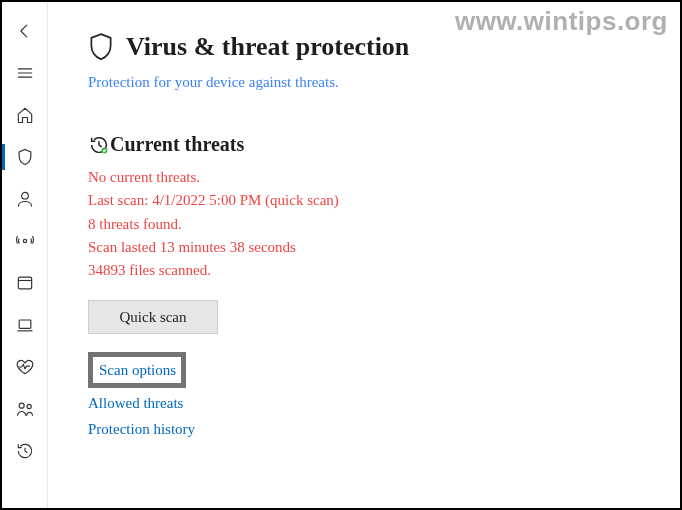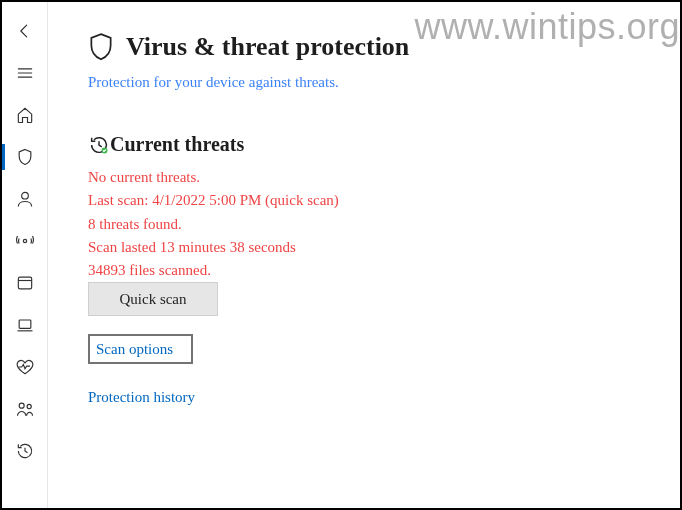--- a/index.html
+++ b/index.html
@@ -1,32 +1,32 @@
 <!DOCTYPE html>
 <html><head>
 <meta charset="utf-8">
 <style>
   * { box-sizing: border-box; margin: 0; padding: 0; }
   html, body { width: 682px; height: 510px; font-family: "Segoe UI", Arial, sans-serif; background: #fff; overflow: hidden; }
   .frame { width: 682px; height: 510px; border: 2px solid #000; position: relative; display: flex; }
-  .watermark { position: absolute; top: 4px; right: 0; font-size: 36px; color: rgba(150,150,150,0.75); font-family: Arial, sans-serif; letter-spacing: 0.5px; pointer-events: none; z-index: 50; }
+  .watermark { position: absolute; top: 4px; right: 12px; font-size: 26px; color: rgba(150,150,150,0.75); font-family: Arial, sans-serif; letter-spacing: 0.5px; pointer-events: none; z-index: 50; font-weight: bold; }
   .sidebar { width: 46px; height: 100%; border-right: 1px solid #e6e6e6; display: flex; flex-direction: column; padding-top: 8px; }
   .nav-item { width: 46px; height: 42px; display: flex; align-items: center; justify-content: center; position: relative; cursor: pointer; }
   .nav-item svg, .nav-item .glyph { width: 20px; height: 20px; stroke: #333; fill: none; stroke-width: 1.4; }
   .nav-item.active::before { content:""; position:absolute; left:0; top:8px; bottom:8px; width:3px; background:#0067c0; }
   .main { flex: 1; padding: 30px 20px 10px 40px; overflow: auto; font-family: Liberation Serif, serif; }
   .title-row { display:flex; align-items:center; gap:12px; margin-bottom:12px; }
   .title { font-size: 26px; font-weight: 600; color:#1e1e1e; }
   .subtitle { font-size: 15px; color:#3b82f6; margin-bottom: 42px; }
   .section-row { display:flex; align-items:center; gap:0; margin-bottom:10px; }
   .section-title { font-size: 20px; font-weight: 600; color:#1e1e1e; }
   .status-line { font-size: 15px; color:#ef4444; line-height: 1.55; }
-  .btn { margin-bottom: 18px; width: 130px; height: 34px; background:#e6e6e6; border:1px solid #cfcfcf; font-size:15px; color:#1e1e1e; display:flex; align-items:center; justify-content:center; cursor:pointer; }
+  .btn { margin-top: 18px; margin-bottom: 18px; width: 130px; height: 34px; background:#e6e6e6; border:1px solid #cfcfcf; font-size:15px; color:#1e1e1e; display:flex; align-items:center; justify-content:center; cursor:pointer; }
   .link { font-size: 15px; color:#0067c0; cursor:pointer; display:inline-block; margin-bottom: 8px; }
-  .highlight { border: 2px solid #737373; padding: 4px 18px 4px 6px; display:inline-block; margin-bottom:6px; }
+  .highlight { border: 5px solid #737373; padding: 4px 5px 4px 6px; display:inline-block; margin-bottom:6px; }
   .shield-icon { width:26px; height:30px; }
   .clock-icon { width:22px; height:22px; position:relative; }
 </style>
 </head>
 <body>
 
 <div class="frame">
   <div class="watermark">www.wintips.org</div>
 
   <div class="sidebar">
@@ -121,16 +121,16 @@
       <p class="status-line">Scan lasted 13 minutes 38 seconds</p>
       <p class="status-line">34893 files scanned.</p>
     </div>
 
     <div class="btn">Quick scan</div>
 
     <div class="highlight">
       <span class="link" style="margin-bottom:0">Scan options</span>
     </div>
     <br>
-    <br>
+    <span class="link">Allowed threats</span><br>
     <span class="link">Protection history</span>
   </div>
 </div>
 
 </body></html>

